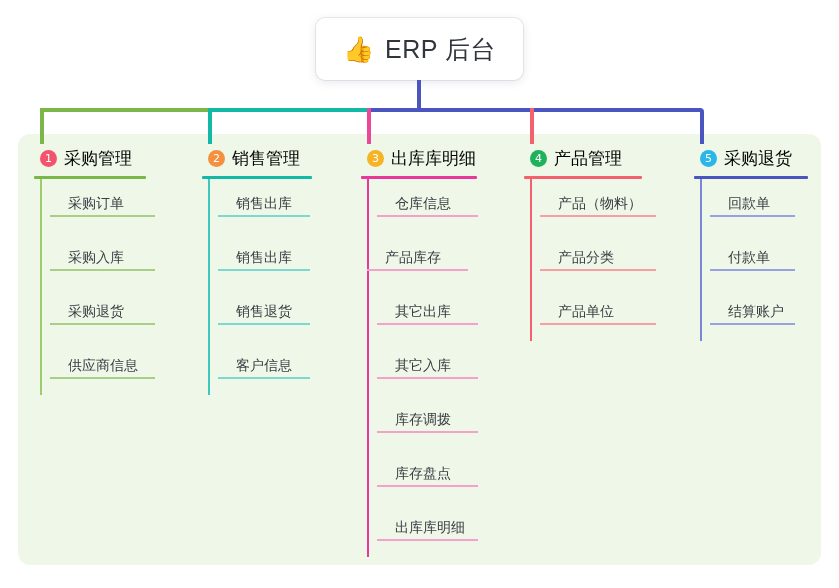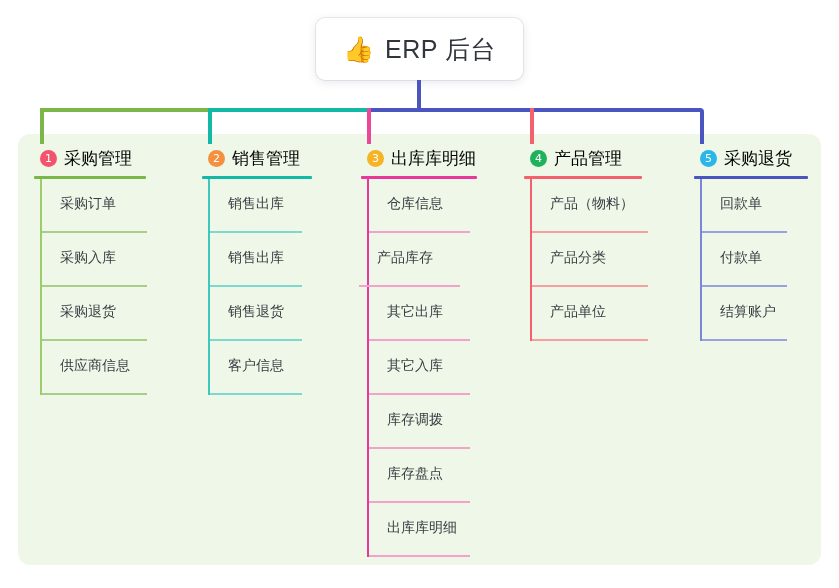--- a/index.html
+++ b/index.html
@@ -61,21 +61,22 @@
     text-align:center;flex:none;
     font-family:"DejaVu Sans",sans-serif;
   }
   .col-title{font-size:17px;color:#000000;white-space:nowrap;}
   .head-rule{height:3px;margin-top:6px;border-radius:1px;}
 
   .rail{position:absolute;width:2px;top:179px;}
 
   .leaf{
     position:absolute;
-    height:54px;
+    height:38px;
+    margin-left:8px;
   }
   .leaf-label{
     position:absolute;left:20px;top:16px;
     font-size:14px;color:#3a3c42;white-space:nowrap;
   }
   .leaf-rule{
     position:absolute;left:2px;bottom:0;
     height:2px;
   }
 </style>

